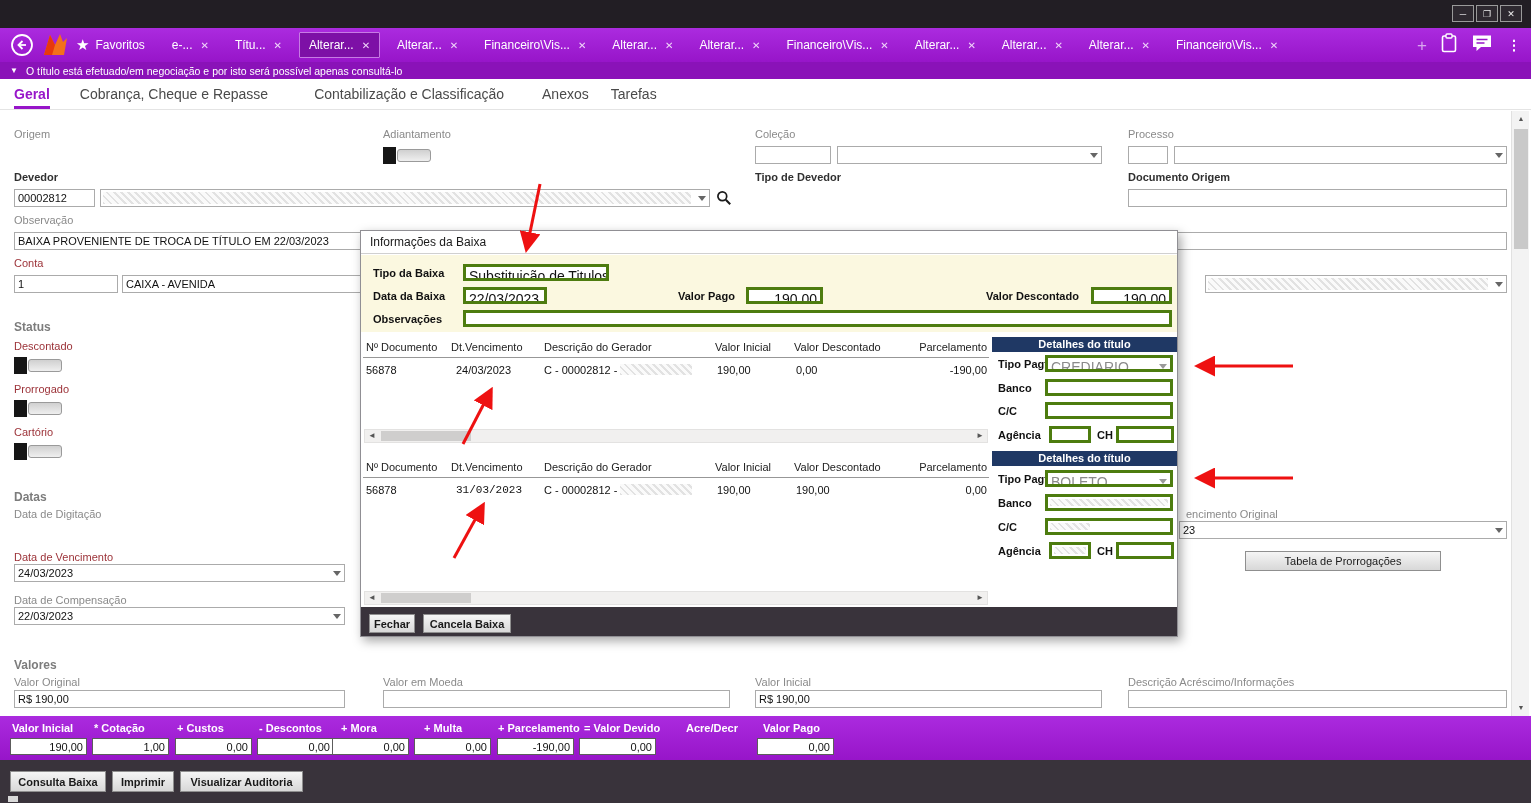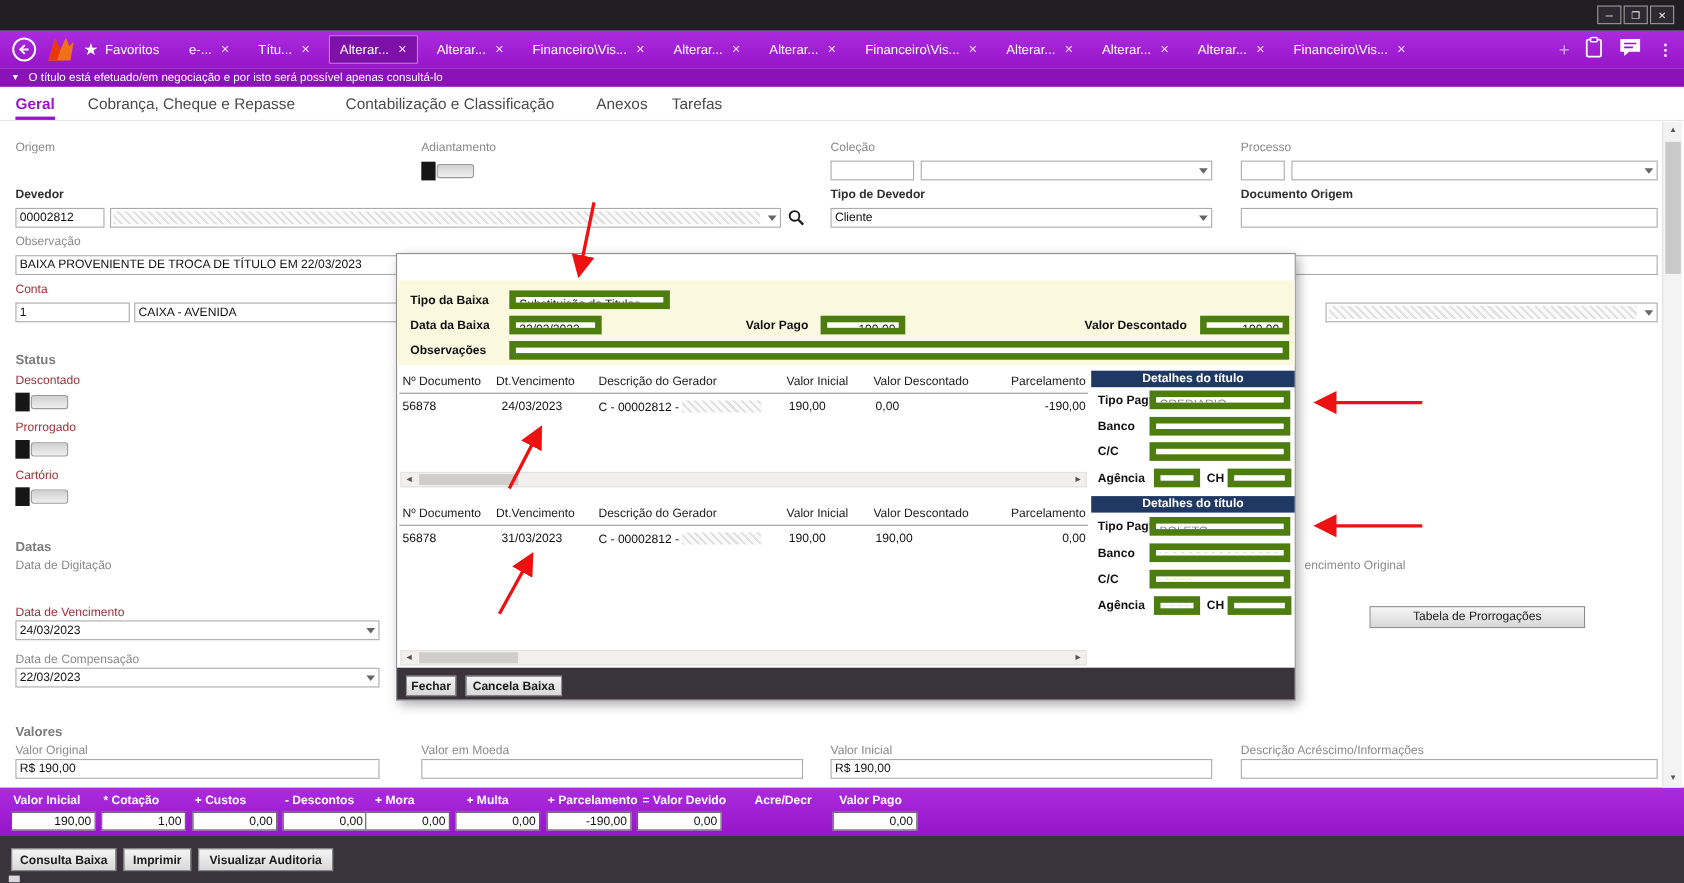--- a/index.html
+++ b/index.html
@@ -57,21 +57,21 @@
 
   #content { position:absolute; left:0; top:110px; width:1531px; height:606px; background:#fff; z-index:1; }
 
   
   #dialog { position:absolute; left:360px; top:230px; width:818px; height:407px; background:#fff;
         border:1px solid #908F94; box-shadow:3px 4px 10px rgba(0,0,0,.35); z-index:10; }
   .dlg-title { position:absolute; left:0; top:0; right:0; height:23px; background:#fff; border-bottom:1px solid #D0D0D0;
         font-size:12px; color:#1a1a1a; padding:4px 0 0 9px; }
   .dlg-cream { position:absolute; left:0; top:24px; width:816px; height:77px; background:#FBF8E0; }
   .dlbl { position:absolute; font-size:11px; font-weight:bold; color:#111; white-space:nowrap; }
-  .dfld { position:absolute; height:17px; background:#fff; border:6px solid #4d7c0f; font-size:11px; color:#111;
+  .dfld { position:absolute; height:17px; background:#fff; border:3px solid #4d7c0f; font-size:14px; color:#111;
         padding:1px 3px 3px; white-space:nowrap; overflow:hidden; }
   .dfld.right { text-align:right; }
   .gh { position:absolute; font-size:11px; color:#222; white-space:nowrap; }
   .gv { position:absolute; font-size:11px; color:#111; white-space:nowrap; }
   .rightbox { width:82px; text-align:right; }
   .gridline { position:absolute; height:0; border-top:1px solid #979797; }
   .navyhdr { position:absolute; height:15px; background:#1F3864; color:#fff; font-size:11px; font-weight:bold;
         text-align:center; padding-top:1px; }
   .hscroll { position:absolute; height:14px; background:#F1F0EF; border:1px solid #E3E2E1; }
   .hs-btn { position:absolute; top:0; width:14px; height:12px; color:#555; font-size:8px; text-align:center; line-height:12px; }
@@ -243,24 +243,20 @@
     <span class="redact-fill"></span>
     <span class="dd"></span>
   </div>
   <span style="position:absolute;left:716px;top:80px;">
     <svg width="16" height="16" viewBox="0 0 16 16">
       <circle cx="6.3" cy="6.3" r="4.4" fill="none" stroke="#1a1a1a" stroke-width="1.7"></circle>
       <line x1="9.8" y1="9.8" x2="14.2" y2="14.2" stroke="#1a1a1a" stroke-width="2.1"></line>
     </svg>
   </span>
   <span class="lbl dark" style="left:755px;top:61px;">Tipo de Devedor</span>
-  <div class="fld combo" style="left:755px;top:79px;width:347px;">
-    <span>Cliente</span>
-    <span class="dd"></span>
-  </div>
   <span class="lbl dark" style="left:1128px;top:61px;">Documento Origem</span>
   <div class="fld" style="left:1128px;top:79px;width:379px;"></div>
 
   <span class="lbl" style="left:14px;top:104px;">Observação</span>
   <div class="fld" style="left:14px;top:122px;width:1493px;">BAIXA PROVENIENTE DE TROCA DE TÍTULO EM 22/03/2023</div>
 
   <span class="lbl req" style="left:14px;top:147px;">Conta</span>
   <div class="fld" style="left:14px;top:165px;width:104px;">1</div>
   <div class="fld" style="left:122px;top:165px;width:633px;">CAIXA - AVENIDA</div>
   <div class="fld combo" style="left:1205px;top:165px;width:302px;">
@@ -292,34 +288,39 @@
     <span>24/03/2023</span>
     <span class="dd"></span>
   </div>
   <span class="lbl" style="left:14px;top:484px;">Data de Compensação</span>
   <div class="fld combo" style="left:14px;top:497px;width:331px;">
     <span>22/03/2023</span>
     <span class="dd"></span>
   </div>
 
   <span class="lbl" style="left:1186px;top:398px;">encimento Original</span>
+  <div class="fld combo" style="left:1179px;top:411px;width:328px;">
+    <span>23</span>
+    <span class="dd"></span>
+  </div>
   <div class="btn" style="left:1245px;top:441px;width:196px;height:20px;font-weight:normal;">Tabela de Prorrogações</div>
 
   <span class="sect" style="left:14px;top:548px;">Valores</span>
   <span class="lbl" style="left:14px;top:566px;">Valor Original</span>
   <div class="fld" style="left:14px;top:580px;width:331px;">R$ 190,00</div>
   <span class="lbl" style="left:383px;top:566px;">Valor em Moeda</span>
   <div class="fld" style="left:383px;top:580px;width:347px;"></div>
   <span class="lbl" style="left:755px;top:566px;">Valor Inicial</span>
   <div class="fld" style="left:755px;top:580px;width:347px;">R$ 190,00</div>
   <span class="lbl" style="left:1128px;top:566px;">Descrição Acréscimo/Informações</span>
   <div class="fld" style="left:1128px;top:580px;width:379px;"></div>
 </div>
 
 <div id="dialog">
+  <div class="dlg-title">Informações da Baixa</div>
   <div class="dlg-cream"></div>
 
   <span class="dlbl" style="left:12px;top:36px;">Tipo da Baixa</span>
   <div class="dfld" style="left:102px;top:33px;width:146px;">Substituição de Titulos</div>
 
   <span class="dlbl" style="left:12px;top:59px;">Data da Baixa</span>
   <div class="dfld" style="left:102px;top:56px;width:84px;">22/03/2023</div>
   <span class="dlbl" style="left:317px;top:59px;">Valor Pago</span>
   <div class="dfld right" style="left:385px;top:56px;width:77px;">190,00</div>
   <span class="dlbl" style="left:625px;top:59px;">Valor Descontado</span>
@@ -369,21 +370,21 @@
   <span class="gh" style="left:5px;top:230px;">Nº Documento</span>
   <span class="gh" style="left:90px;top:230px;">Dt.Vencimento</span>
   <span class="gh" style="left:183px;top:230px;">Descrição do Gerador</span>
   <span class="gh" style="left:354px;top:230px;">Valor Inicial</span>
   <span class="gh" style="left:433px;top:230px;">Valor Descontado</span>
   <span class="gh rightbox" style="left:544px;top:230px;">Parcelamento</span>
   <div class="gridline" style="left:2px;top:246px;width:626px;"></div>
 
   <div>
     <span class="gv" style="left:5px;top:253px;">56878</span>
-    <span class="gv" style="left:95px;top:253px;">31/03/2023</span>
+    <span class="gv" style="left:95px;top:253px;font-family:Liberation Mono, monospace;">31/03/2023</span>
     <span class="gv" style="left:183px;top:253px;"><span>C - 00002812 -</span> <span class="redact-chip"></span></span>
     <span class="gv" style="left:356px;top:253px;">190,00</span>
     <span class="gv" style="left:435px;top:253px;">190,00</span>
     <span class="gv rightbox" style="left:544px;top:253px;">0,00</span>
   </div>
 
   <div class="hscroll" style="left:3px;top:360px;width:624px;">
     <span class="hs-btn" style="left:0;">◄</span>
     <span class="hs-btn" style="right:0;">►</span>
     <span class="hs-thumb" style="left:16px;width:90px;"></span>

